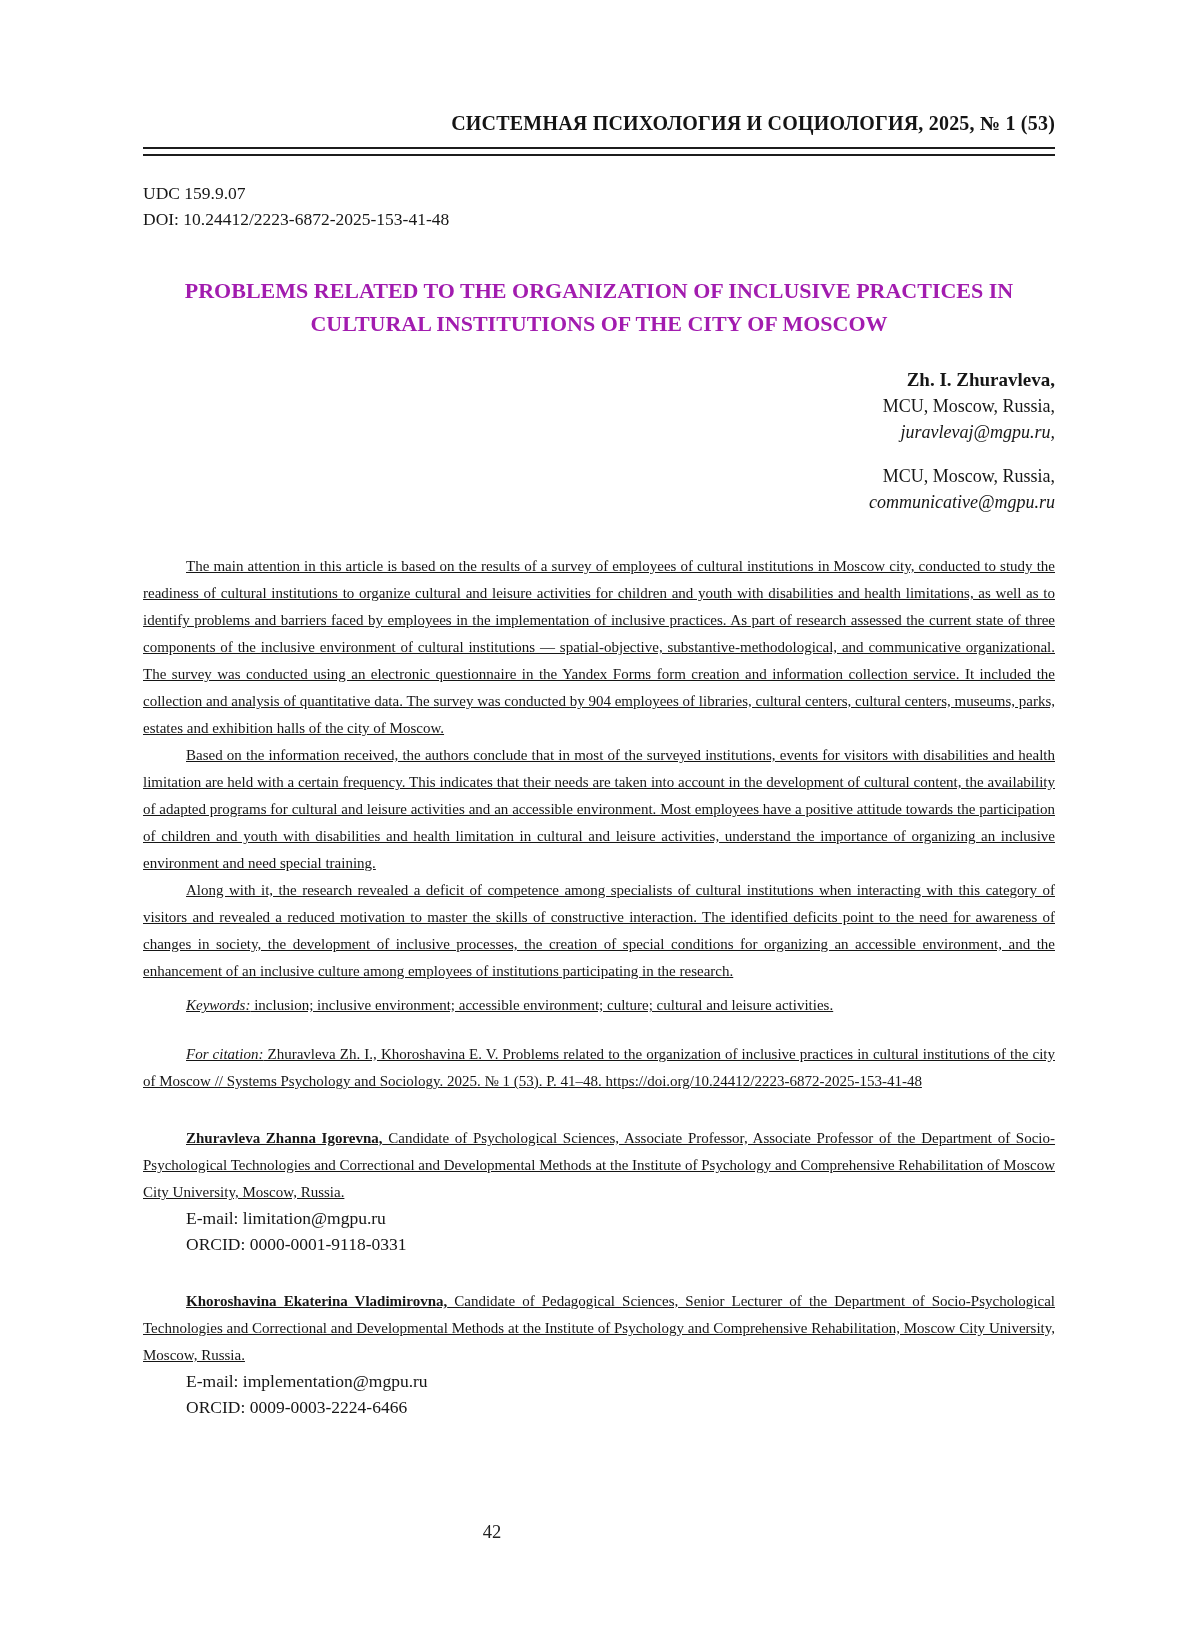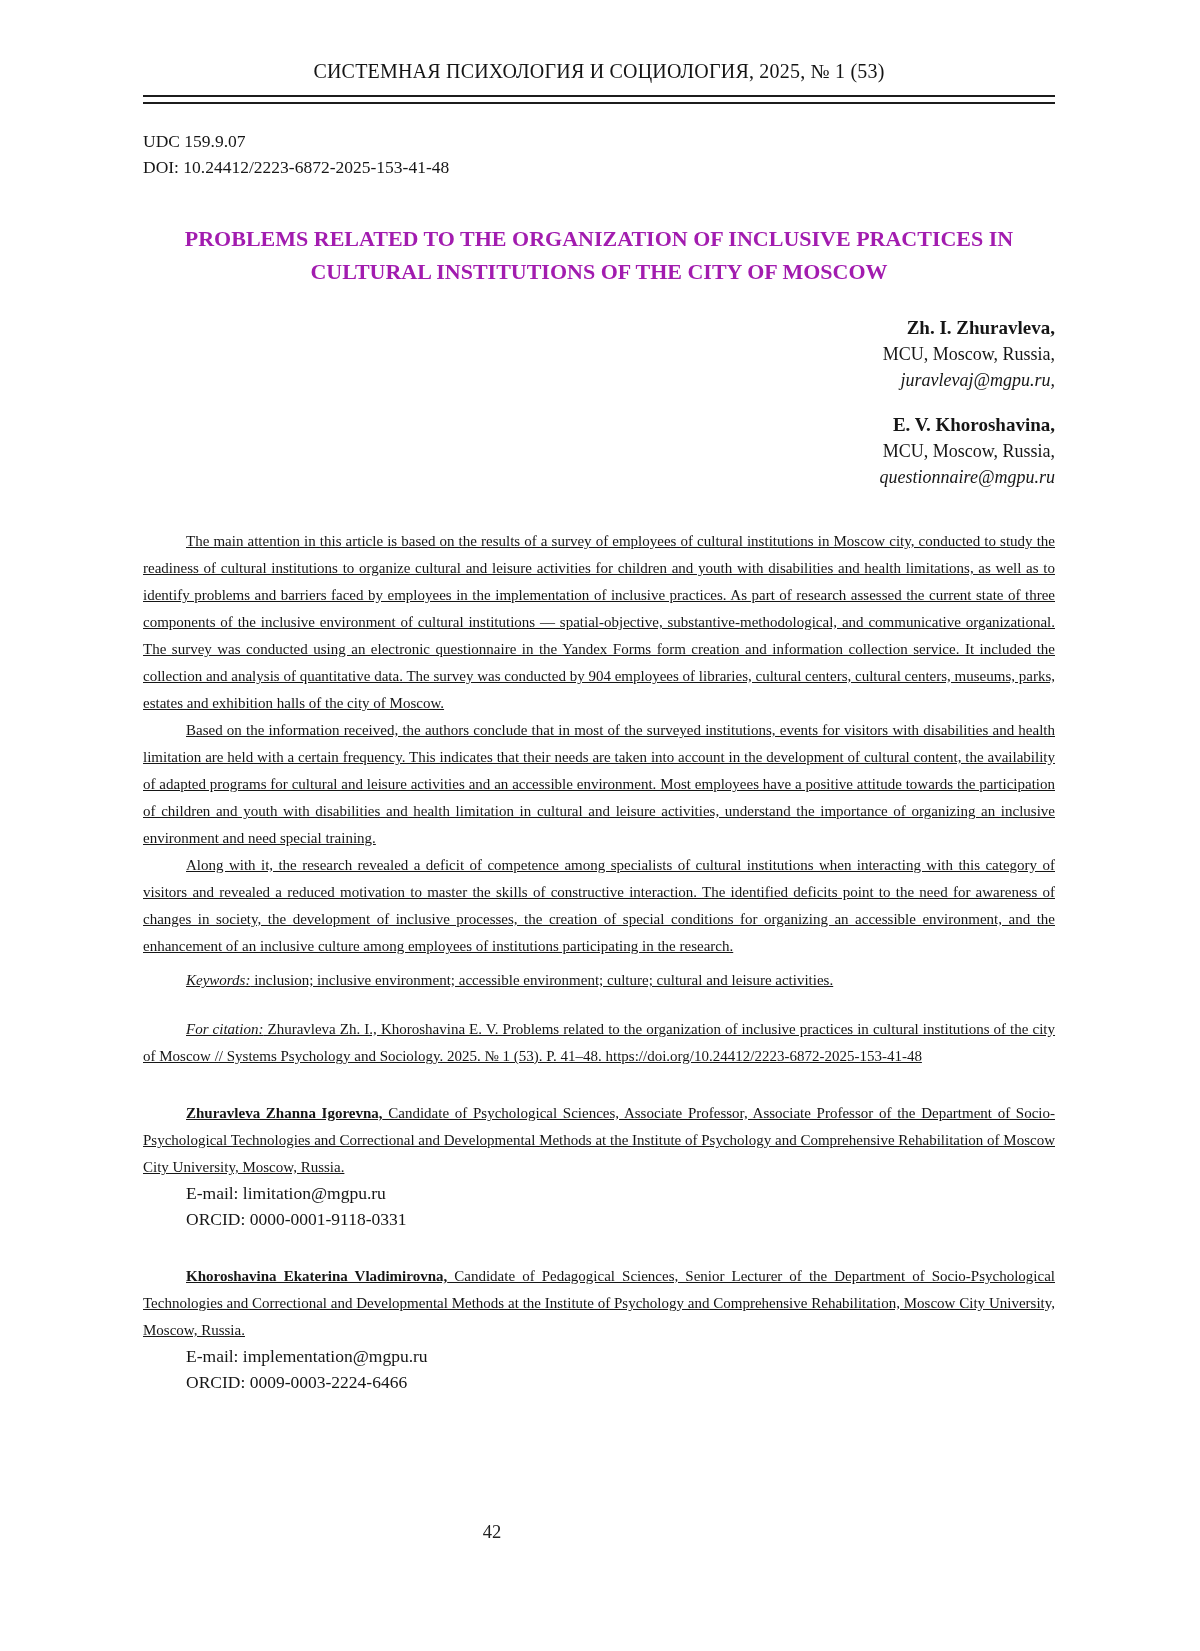--- a/index.html
+++ b/index.html
@@ -18,23 +18,23 @@
     width: 1200px;
     height: 1651px;
     background: #ffffff;
   }
   .content {
     margin-left: 143px;
     width: 912px;
   }
   
   .journal-header {
-    padding-top: 60px;
-    text-align: center;
-    font-weight: normal;
+    padding-top: 112px;
+    text-align: right;
+    font-weight: bold;
     font-size: 20px;
     letter-spacing: 0.2px;
     color: #141414;
   }
   .header-rule {
     margin-top: 12px;
     height: 9px;
     border-top: 2.5px solid #1c1c1c;
     border-bottom: 2px solid #1c1c1c;
   }
@@ -121,23 +121,22 @@
 
     <div class="article-title">PROBLEMS RELATED TO THE ORGANIZATION OF INCLUSIVE PRACTICES IN CULTURAL INSTITUTIONS OF THE CITY OF MOSCOW</div>
 
     <div class="authors">
       <div class="author-block">
         <div class="author-name">Zh. I. Zhuravleva,</div>
         <div class="author-affiliation">MCU, Moscow, Russia,</div>
         <div class="author-email">juravlevaj@mgpu.ru,</div>
       </div>
       <div class="author-block">
-        <div class="author-name">E. V. Khoroshavina,</div>
         <div class="author-affiliation">MCU, Moscow, Russia,</div>
-        <div class="author-email">questionnaire@mgpu.ru</div>
+        <div class="author-email">communicative@mgpu.ru</div>
       </div>
     </div>
 
     <div class="abstract">
       <p class="para">The main attention in this article is based on the results of a survey of employees of cultural institutions in Moscow city, conducted to study the readiness of cultural institutions to organize cultural and leisure activities for children and youth with disabilities and health limitations, as well as to identify problems and barriers faced by employees in the implementation of inclusive practices. As part of research assessed the current state of three components of the inclusive environment of cultural institutions — spatial-objective, substantive-methodological, and communicative organizational. The survey was conducted using an electronic questionnaire in the Yandex Forms form creation and information collection service. It included the collection and analysis of quantitative data. The survey was conducted by 904 employees of libraries, cultural centers, cultural centers, museums, parks, estates and exhibition halls of the city of Moscow.</p>
       <p class="para">Based on the information received, the authors conclude that in most of the surveyed institutions, events for visitors with disabilities and health limitation are held with a certain frequency. This indicates that their needs are taken into account in the development of cultural content, the availability of adapted programs for cultural and leisure activities and an accessible environment. Most employees have a positive attitude towards the participation of children and youth with disabilities and health limitation in cultural and leisure activities, understand the importance of organizing an inclusive environment and need special training.</p>
       <p class="para">Along with it, the research revealed a deficit of competence among specialists of cultural institutions when interacting with this category of visitors and revealed a reduced motivation to master the skills of constructive interaction. The identified deficits point to the need for awareness of changes in society, the development of inclusive processes, the creation of special conditions for organizing an accessible environment, and the enhancement of an inclusive culture among employees of institutions participating in the research.</p>
     </div>
 
     <p class="para keywords"><span class="italic">Keywords:</span><span> inclusion; inclusive environment; accessible environment; culture; cultural and leisure activities.</span></p>

